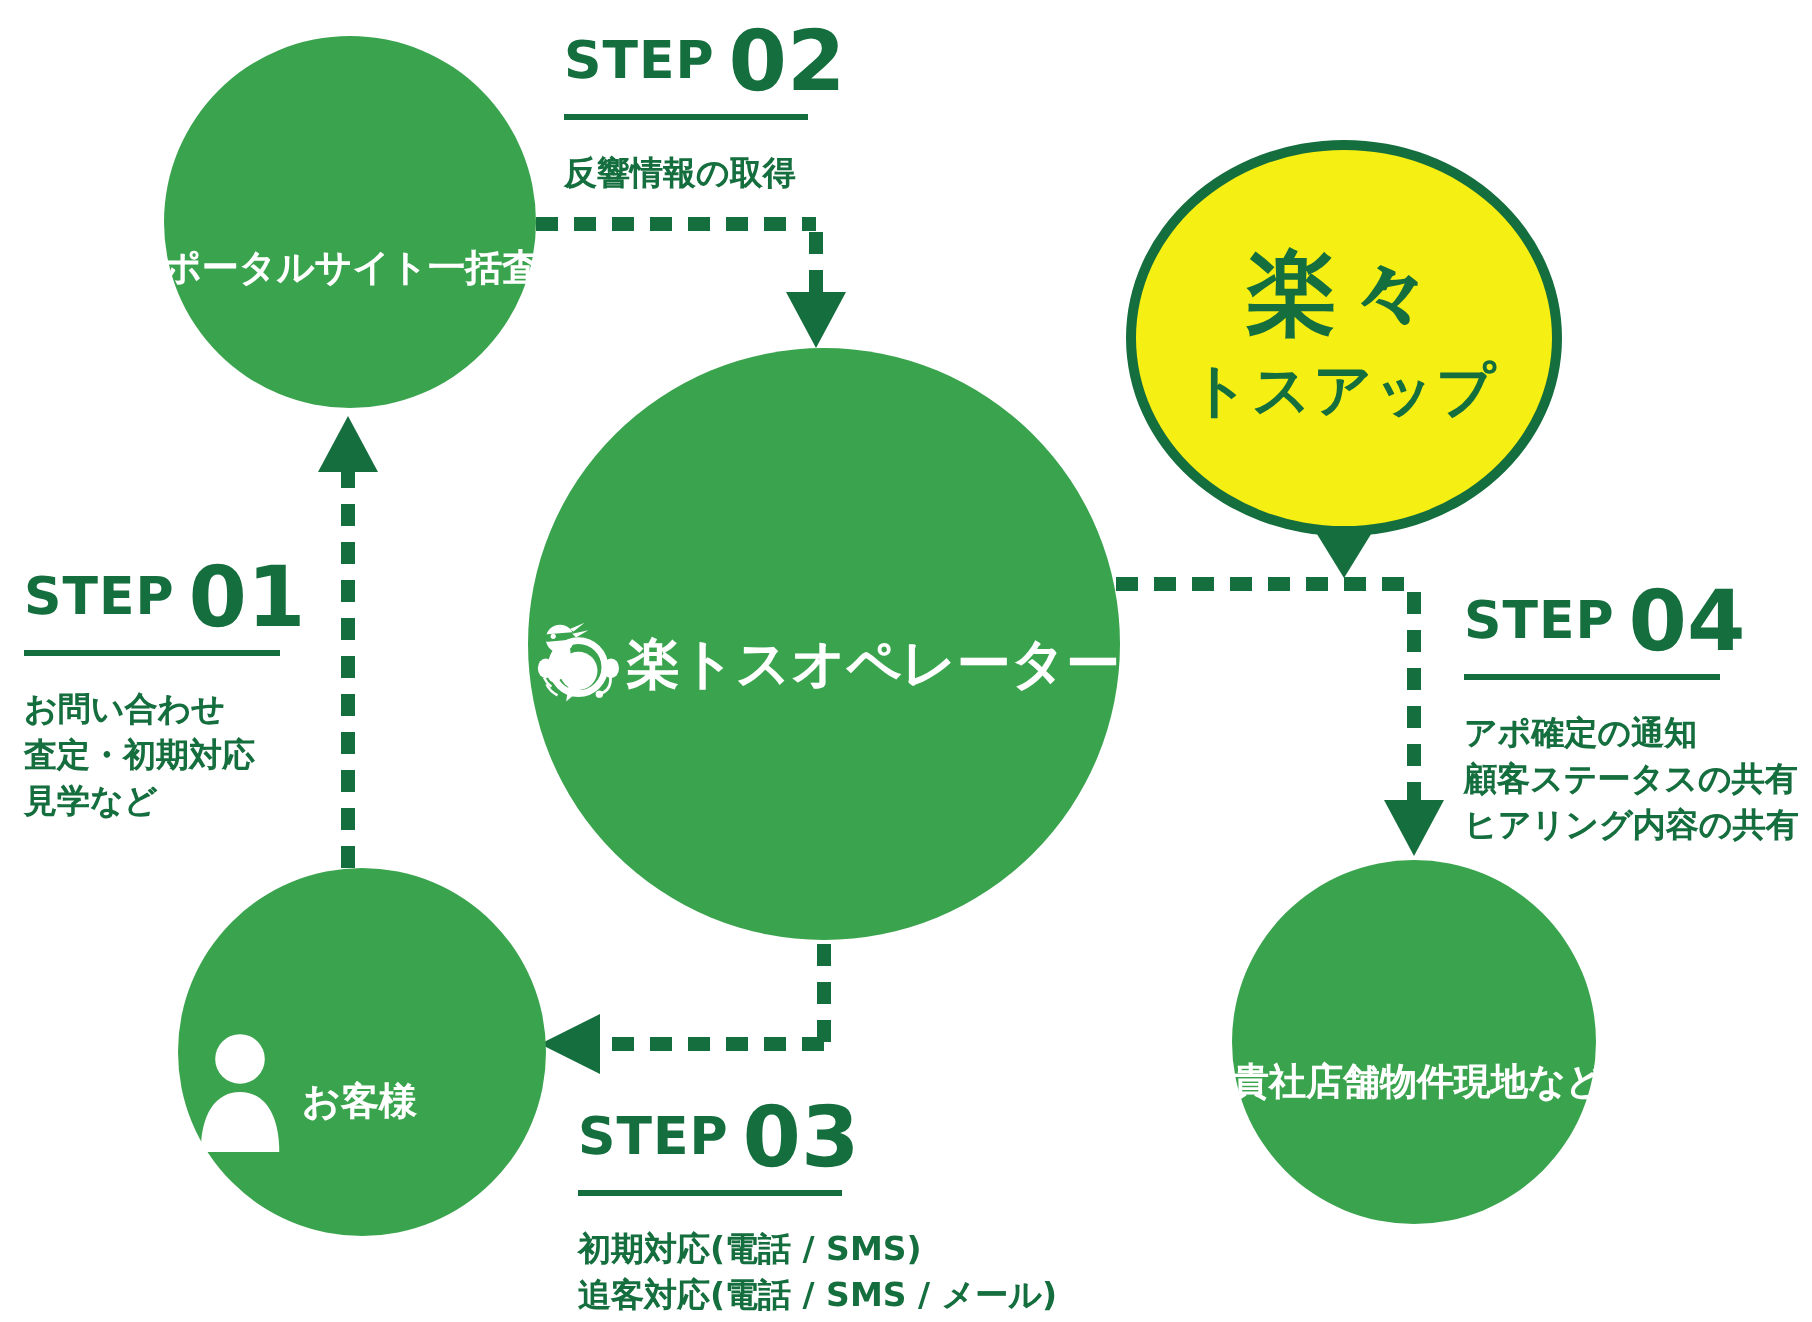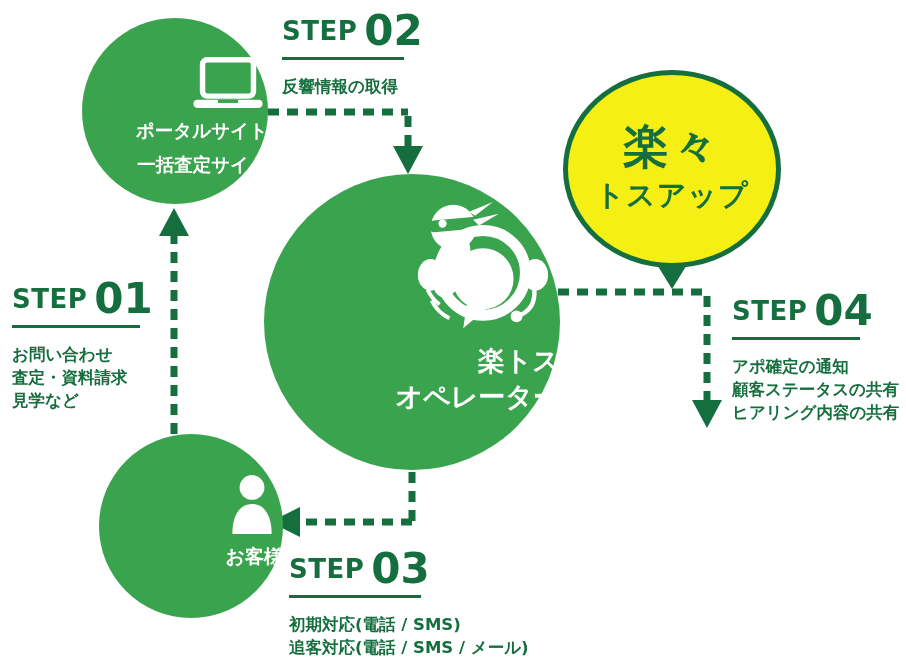--- a/index.html
+++ b/index.html
@@ -11,27 +11,27 @@
   .canvas{
     position:relative;width:906px;height:661px;background:#fff;overflow:hidden;
     font-family:"DejaVu Sans","Liberation Sans",sans-serif;
   }
   .arrows{position:absolute;left:0;top:0;width:906px;height:661px;pointer-events:none;}
   .dash{stroke:var(--dark);stroke-width:7;fill:none;stroke-dasharray:11 8;}
   .ahead{fill:var(--dark);}
 
   .node{
     position:absolute;border-radius:50%;background:var(--green);
-    display:flex;flex-direction:column;align-items:flex-end;justify-content:flex-start;
+    display:flex;align-items:center;justify-content:flex-start;
     color:#fff;text-align:center;
   }
   .node .lbl{font-weight:700;font-size:18.5px;line-height:25px;white-space:nowrap;}
   .portal{left:82px;top:18px;width:186px;height:186px;padding-top:38px;box-sizing:border-box;}
   .portal .lbl{margin-top:9px;}
-  .customer{left:99px;top:434px;width:184px;height:184px;padding-top:40px;box-sizing:border-box;}
+  .customer{left:89px;top:434px;width:184px;height:184px;padding-top:40px;box-sizing:border-box;}
   .customer .lbl{margin-top:10px;font-size:19px;}
   .office{left:616px;top:430px;width:182px;height:182px;padding-top:32px;box-sizing:border-box;}
   .office .lbl{margin-top:8px;}
   .operator{left:264px;top:174px;width:296px;height:296px;padding-top:20px;box-sizing:border-box;}
   .operator .biglbl{font-weight:700;font-size:27px;line-height:34px;white-space:nowrap;margin-top:2px;}
 
   .step{position:absolute;color:var(--dark);}
   .step .title{display:flex;align-items:center;gap:7px;}
   .step .word{font-weight:800;font-size:26px;letter-spacing:.5px;}
   .step .num{font-weight:800;font-size:42px;line-height:1;}
@@ -118,36 +118,48 @@
   </div>
 
   <div class="node customer">
     <svg class="icon" width="62" height="60" viewBox="0 0 60 58">
       <circle cx="30" cy="13" r="12" fill="#fff"></circle>
       <path d="M11 58 C11 40 18 29 30 29 C42 29 49 40 49 58 Z" fill="#fff"></path>
     </svg>
     <div class="lbl">お客様</div>
   </div>
 
+  <div class="node office">
+    <svg class="icon" width="80" height="65" viewBox="0 0 84 68">
+      <rect x="20" y="35" width="44" height="29" fill="#fff"></rect>
+      <rect x="29" y="39" width="8.5" height="8.5" fill="var(--green)"></rect>
+      <rect x="40" y="39" width="8.5" height="8.5" fill="var(--green)"></rect>
+      <rect x="29" y="50" width="8.5" height="8.5" fill="var(--green)"></rect>
+      <rect x="40" y="50" width="8.5" height="8.5" fill="var(--green)"></rect>
+      <path d="M10 34 L42 7 L74 34" stroke="#fff" stroke-width="8" fill="none"></path>
+    </svg>
+    <div class="lbl">貴社店舗</div>
+    <div class="lbl">物件現地など</div>
+  </div>
 
   <div class="bubble">
     <div class="l1">楽々</div>
     <div class="l2">トスアップ</div>
     <div class="tail"></div>
   </div>
 
   <div class="step step1">
     <div class="title">
       <span class="word">STEP</span>
       <span class="num">01</span>
     </div>
     <div class="rule"></div>
     <div class="caps">
       <div class="cap">お問い合わせ</div>
-      <div class="cap">査定・資料請求</div>
+      <div class="cap">査定・初期対応</div>
       <div class="cap">見学など</div>
     </div>
   </div>
 
   <div class="step step2">
     <div class="title">
       <span class="word">STEP</span>
       <span class="num">02</span>
     </div>
     <div class="rule"></div>

